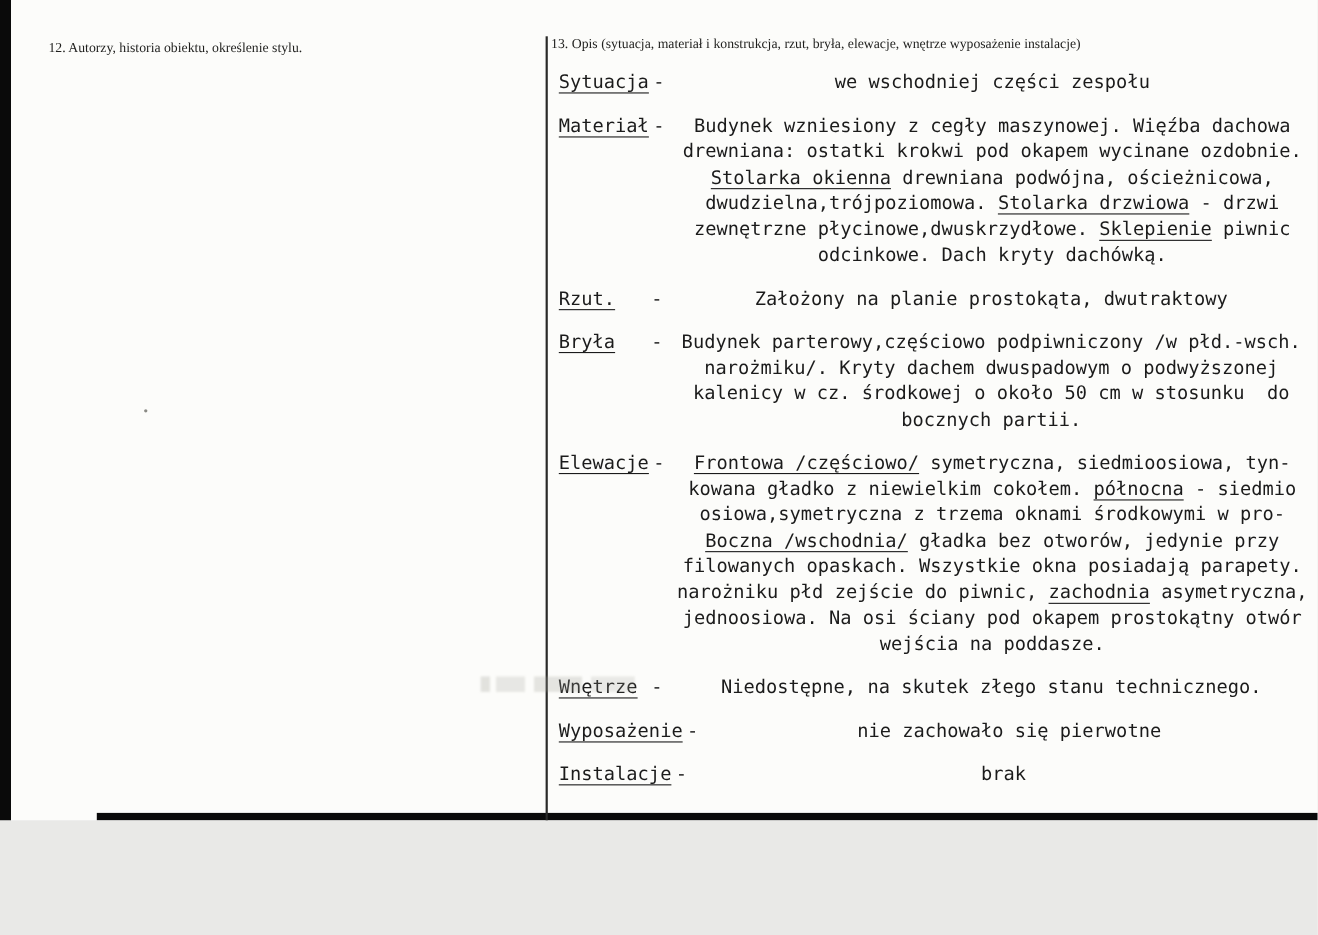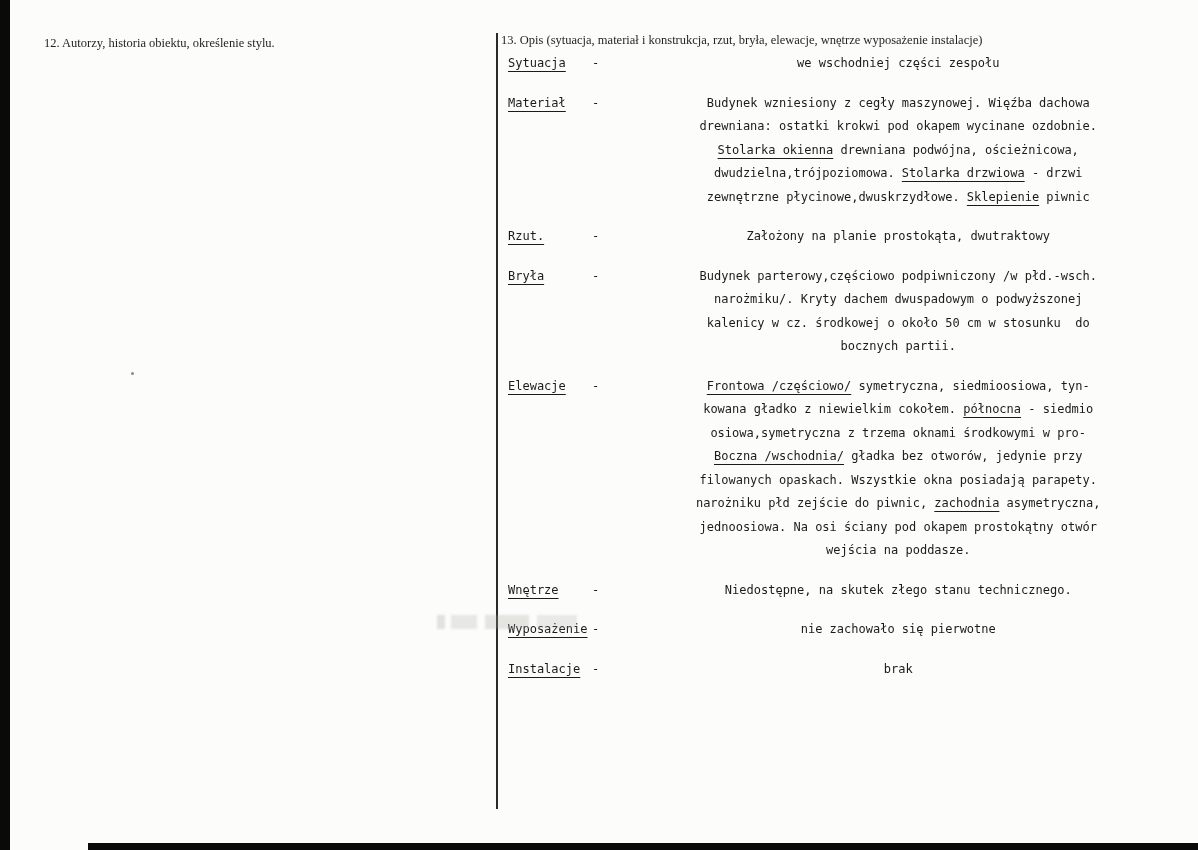--- a/index.html
+++ b/index.html
@@ -3,21 +3,21 @@
 <meta charset="utf-8">
 <style>
   html, body {
     margin: 0;
     padding: 0;
     background: #e9e9e7;
   }
   .scan {
     position: relative;
     width: 1198px;
-    height: 850px;
+    height: 746px;
     background: #fcfcfa;
     overflow: hidden;
     font-family: "DejaVu Sans Mono", monospace;
     color: #1b1b1b;
   }
   
   .edge-left {
     position: absolute;
     left: 0; top: 0;
     width: 10px; height: 850px;
@@ -53,23 +53,23 @@
     width: 440px;
   }
   .col-right {
     position: absolute;
     left: 501px;
     top: 33px;
     width: 690px;
   }
   
   .entries {
-    margin-top: 4px;
+    margin-top: 16px;
     padding-left: 7px;
-    font-size: 12px;
+    font-size: 17px;
     line-height: 23.5px;
   }
   .entry {
     display: flex;
     align-items: flex-start;
     margin-bottom: 16px;
   }
   .entry .label {
     flex: 0 0 auto;
     min-width: 80px;
@@ -147,20 +147,21 @@
         </div>
         <div class="entry">
           <span class="label">Materiał</span>
           <span class="dash">-</span>
           <div class="content">
             <div class="line"><span>Budynek wzniesiony z cegły maszynowej. Więźba dachowa</span></div>
             <div class="line"><span>drewniana: ostatki krokwi pod okapem wycinane ozdobnie.</span></div>
             <div class="line"><span class="u">Stolarka okienna</span><span> drewniana podwójna, ościeżnicowa,</span></div>
             <div class="line"><span>dwudzielna,trójpoziomowa. </span><span class="u">Stolarka drzwiowa</span><span> - drzwi</span></div>
             <div class="line"><span>zewnętrzne płycinowe,dwuskrzydłowe. </span><span class="u">Sklepienie</span><span> piwnic</span></div>
+            <div class="line"><span>odcinkowe. Dach kryty dachówką.</span></div>
           </div>
         </div>
         <div class="entry">
           <span class="label">Rzut.</span>
           <span class="dash">-</span>
           <div class="content">
             <div class="line"><span>Założony na planie prostokąta, dwutraktowy</span></div>
           </div>
         </div>
         <div class="entry">

